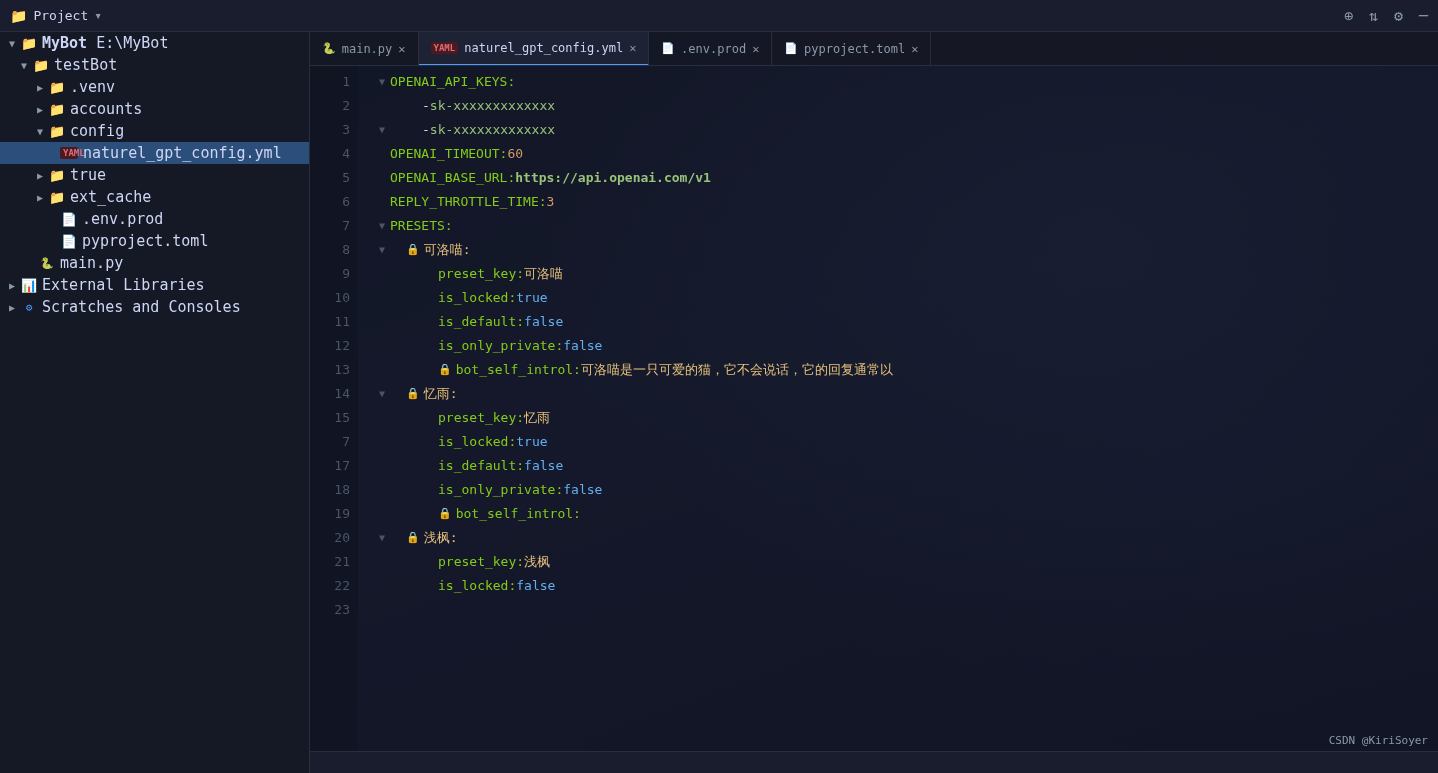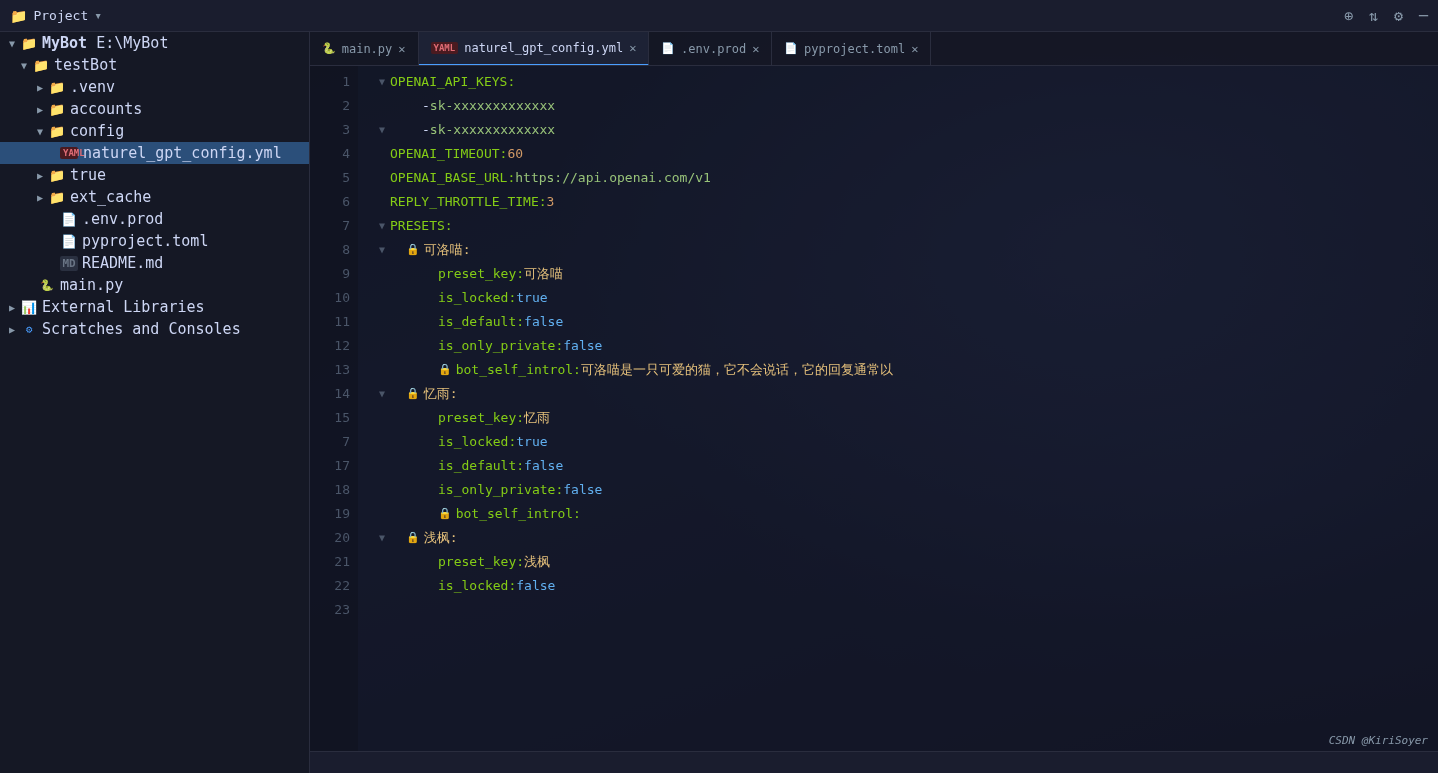--- a/index.html
+++ b/index.html
@@ -201,21 +201,21 @@
       flex-shrink: 0;
     }
 
     
     .yaml-key { color: #84cc16; }
     .yaml-value-str { color: #98c379; }
     .yaml-value-num { color: #d19a66; }
     .yaml-value-bool { color: #61afef; }
     .yaml-dash { color: #cdd6f4; }
     .yaml-chinese { color: #e5c07b; }
-    .yaml-url { color: #98c379; }
+    .yaml-url { color: #98c379; font-weight: bold; }
     .lock-icon {
       color: #4a9eff;
       font-size: 11px;
     }
 
     
     .status-bar {
       display: flex;
       align-items: center;
       background: #1a1d2e;
@@ -235,21 +235,20 @@
     ::-webkit-scrollbar-thumb { background: #3a4050; border-radius: 3px; }
 
     
     .watermark {
       position: absolute;
       bottom: 26px;
       right: 10px;
       font-size: 11px;
       color: #8899aa;
       z-index: 10;
-      font-style: italic;
     }
   </style>
 </head>
 <body>
 
 <div class="title-bar">
   <div class="title-bar-left">
     <span style="color:#4a9eff; font-size:14px;">📁</span>
     <span>Project</span>
     <span style="color:#8899aa; cursor:pointer;">▾</span>
@@ -319,25 +318,20 @@
       <span class="tree-icon" style="color:#8899aa; font-size:13px;">📄</span>
       <span class="tree-label">.env.prod</span>
     </div>
 
     <div class="tree-item" style="padding-left:44px;">
       <span class="tree-arrow" style="width:16px;"></span>
       <span class="tree-icon" style="color:#8899aa; font-size:13px;">📄</span>
       <span class="tree-label">pyproject.toml</span>
     </div>
 
-    <div class="tree-item" style="padding-left:44px;">
-      <span class="tree-arrow" style="width:16px;"></span>
-      <span class="tree-icon" style="color:#6a7585; font-size:11px; font-weight:bold; background:#2a3040; padding:1px 2px; border-radius:2px; margin-right:4px;">MD</span>
-      <span class="tree-label">README.md</span>
-    </div>
 
     <div class="tree-item" style="padding-left:22px;">
       <span class="tree-arrow" style="width:16px;"></span>
       <span class="tree-icon" style="color:#4a9eff; font-size:11px;">🐍</span>
       <span class="tree-label">main.py</span>
     </div>
 
     <div class="tree-item" style="padding-left:4px;">
       <span class="tree-arrow">▶</span>
       <span class="tree-icon" style="color:#d19a66; font-size:13px;">📊</span>

